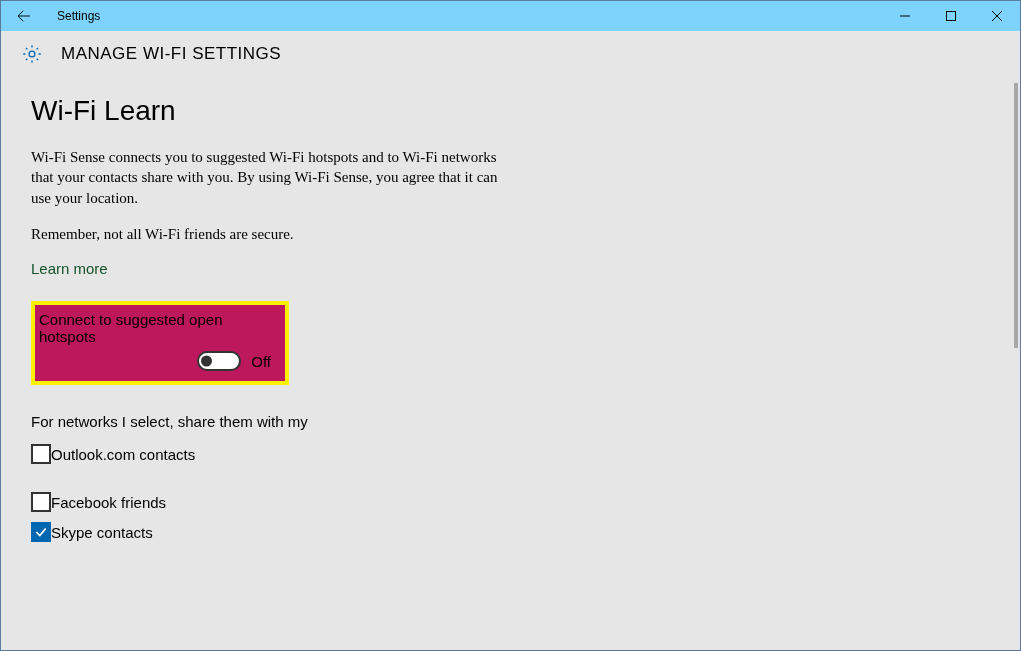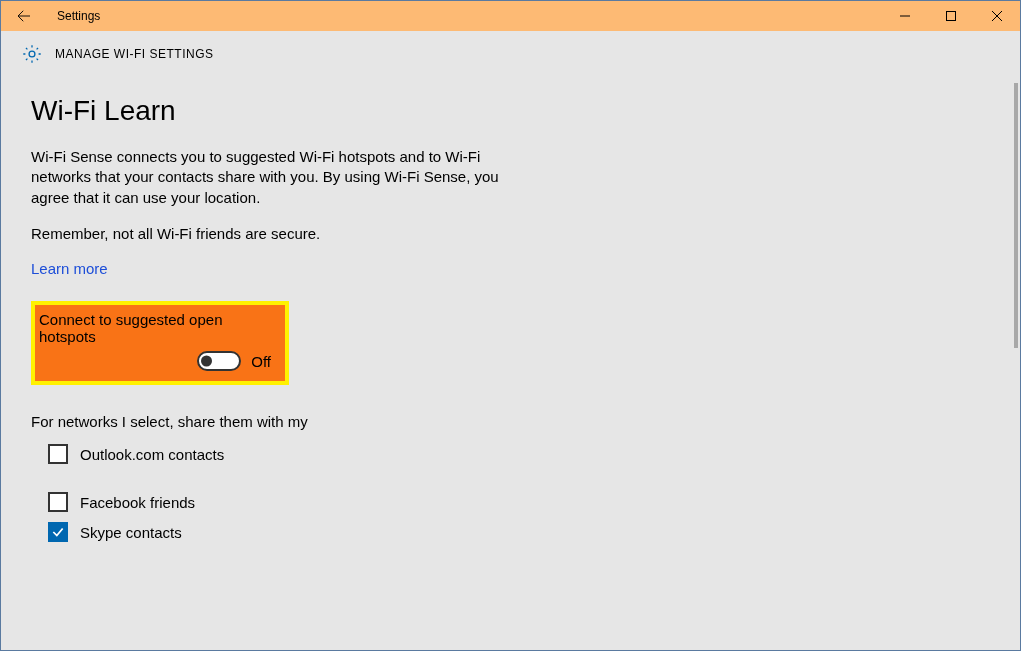--- a/index.html
+++ b/index.html
@@ -20,21 +20,21 @@
     position: relative;
     display: flex;
     flex-direction: column;
   }
   
   .titlebar {
     height: 30px;
     display: flex;
     align-items: center;
     flex: 0 0 auto;
-    background: #fdba74;
+    background: #7dd3fc;
   }
   .titlebar .back {
     width: 46px; height: 30px;
     display: flex; align-items: center; justify-content: center;
   }
   .titlebar .title {
     font-size: 12px;
     color: #000;
     padding-left: 10px;
   }
@@ -46,24 +46,24 @@
 
   
   .header2 {
     height: 46px;
     display: flex;
     align-items: center;
     padding-left: 20px;
     flex: 0 0 auto;
   }
   .header2 .label {
-    font-size: 12px;
+    font-size: 17px;
     letter-spacing: 0.5px;
     color: #000;
-    margin-left: 12px;
+    margin-left: 18px;
     text-align: right;
   }
 
   
   .content-wrap {
     flex: 1;
     position: relative;
     overflow: hidden;
   }
   .content {
@@ -92,23 +92,24 @@
     font-weight: 300;
     font-size: 28px;
     margin: 0 0 20px 0;
   }
   .body-text {
     font-size: 15px;
     line-height: 1.35;
     max-width: 470px;
     margin: 0 0 16px 0;
     color: #000;
+    font-family: Liberation Serif, serif;
   }
   .link {
-    color: #1d4ed8;
+    color: #14532d;
     font-size: 15px;
   }
 
   .setting-block {
     margin-top: 22px;
   }
   .setting-label {
     font-size: 15px;
     margin-bottom: 8px;
   }
@@ -145,39 +146,37 @@
     background: #fff;
     border-radius: 50%;
   }
   .toggle-state {
     font-size: 15px;
   }
 
   
   .highlight {
     border: 4px solid #fff100;
-    background: #f97316;
+    background: #be185d;
     padding: 6px 14px 10px 4px;
     margin-top: 24px;
     width: 258px;
     box-sizing: border-box;
   }
   .highlight .setting-label { margin-bottom: 6px; }
 
   .share-heading {
     font-size: 15px;
     margin-top: 28px;
     margin-bottom: 14px;
   }
   .check-row {
     display: flex;
     align-items: center;
-    gap: 12px;
     margin-bottom: 28px;
-    margin-left: 17px;
   }
   .checkbox {
     width: 20px; height: 20px;
     box-sizing: border-box;
     display: flex; align-items: center; justify-content: center;
   }
   .checkbox.unchecked {
     border: 2px solid #333;
     background: #fff;
   }

